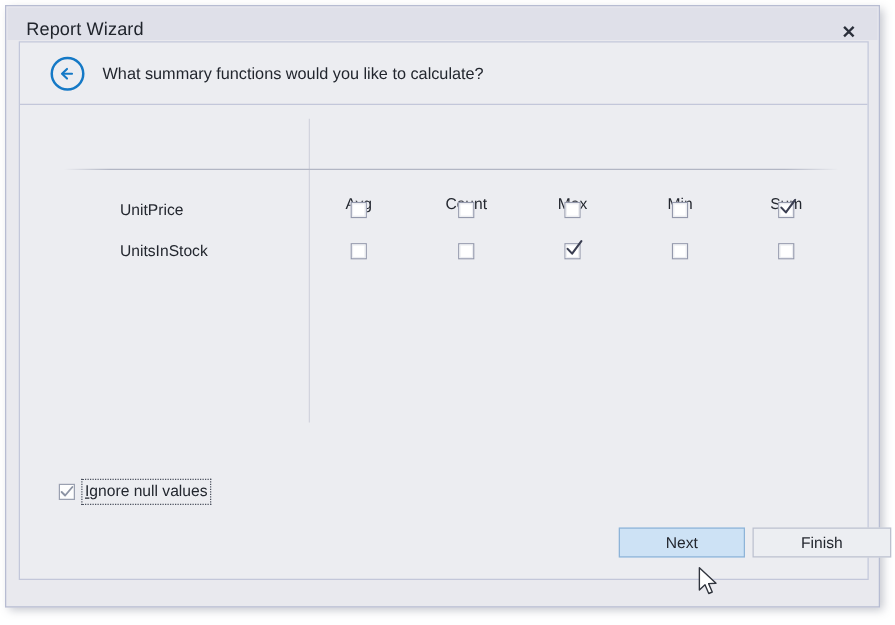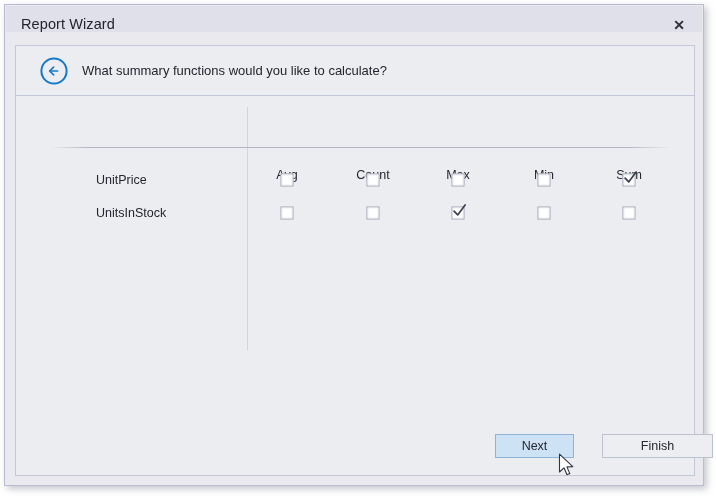--- a/index.html
+++ b/index.html
@@ -60,21 +60,21 @@
     font-weight: bold;
     color: #2a2f3a;
     line-height: 1;
     font-family: "Liberation Sans", sans-serif;
   }
 
   
   #panel {
     position: absolute;
     left: 10px;
-    top: 40px;
+    top: 28px;
     width: 680px;
     height: 431px;
     border: 1px solid #c3c7da;
     background: #ecedf1;
     box-sizing: border-box;
   }
 
   
   #wizard-header {
     position: absolute;
@@ -220,21 +220,21 @@
     color: #23272f;
     display: flex;
     align-items: center;
     justify-content: center;
     box-sizing: border-box;
     cursor: pointer;
     white-space: nowrap;
   }
   #next-button {
     left: 479px;
-    width: 79px;
+    width: 101px;
     background: #cde2f5;
     border: 1px solid #8eb4d8;
   }
   #finish-button {
     left: 586px;
     width: 111px;
     background: #eceef2;
     border: 1px solid #bcc1cf;
   }
 
@@ -304,20 +304,30 @@
           <div class="cbx checked" style="left: 442px; top: 116px;">
             <svg class="tick" viewBox="0 0 16 16">
               <path d="M2.6 8.6 L6.2 12.4 L13.6 2.4" fill="none" stroke="#3b3f52" stroke-width="1.7" stroke-linecap="round" stroke-linejoin="round"></path>
             </svg>
           </div>
           <div class="cbx" style="left: 528px; top: 116px;"></div>
           <div class="cbx" style="left: 613px; top: 116px;"></div>
         </div>
     </div>
 
+    <div id="ignore-null-row">
+      <span id="ignore-null-box">
+        <svg width="13" height="13" viewBox="0 0 13 13" style="position:absolute;left:-1px;top:-1px;">
+          <path d="M2.3 6.6 L5.1 9.4 L10.9 2.6" fill="none" stroke="#8d94a4" stroke-width="1.5" stroke-linecap="round" stroke-linejoin="round"></path>
+        </svg>
+      </span>
+      <span id="ignore-null-label-wrap">
+        <span id="ignore-null-label"><u>I</u><span>gnore null values</span></span>
+      </span>
+    </div>
 
     <div class="wiz-button" id="next-button">Next</div>
     <div class="wiz-button" id="finish-button">Finish</div>
 
   </div>
 
   <svg id="cursor" viewBox="0 0 18 26">
     <path d="M1.5 1.2 L1.5 19.0 L6.0 14.8 L9.0 21.8 L11.8 20.6 L8.9 13.9 L14.8 13.6 Z" fill="#ffffff" stroke="#30343d" stroke-width="1.1" stroke-linejoin="round"></path>
   </svg>
 

